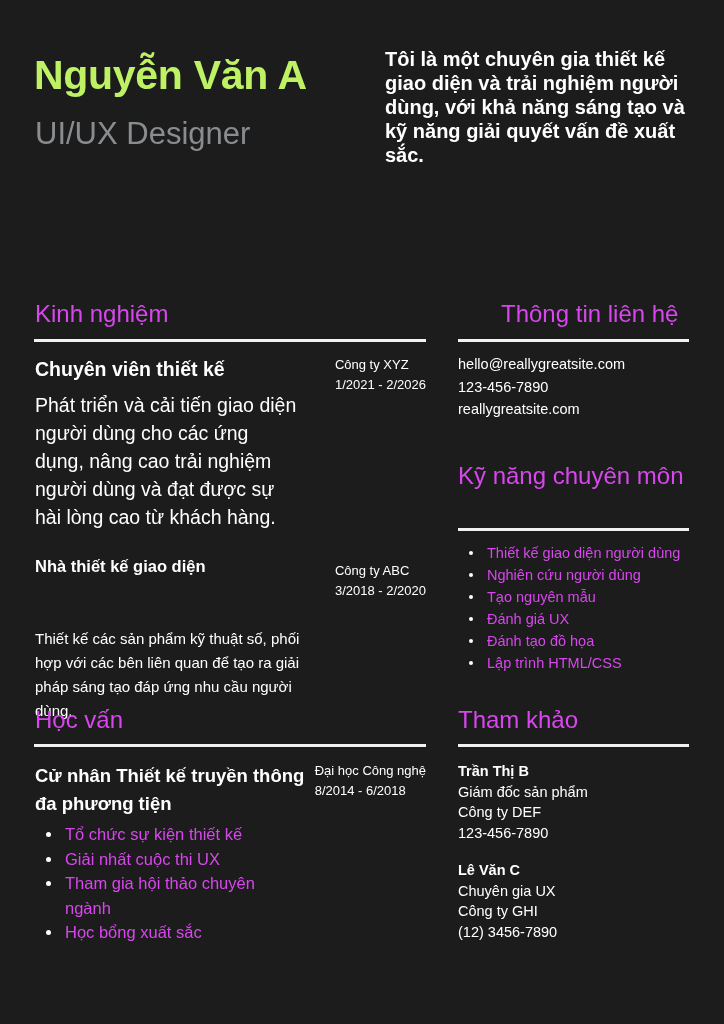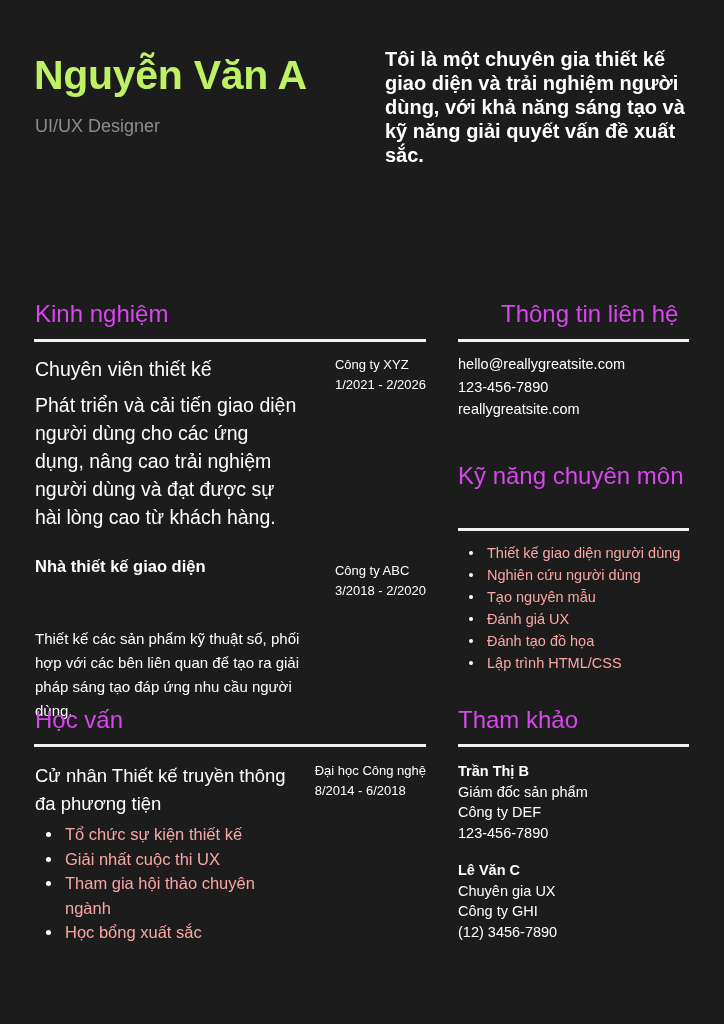--- a/index.html
+++ b/index.html
@@ -14,55 +14,55 @@
   .abs { position: absolute; }
   .name {
     left: 34px; top: 52px;
     font-size: 41px; font-weight: bold;
     color: #bef264;
     letter-spacing: -0.3px;
     white-space: nowrap;
   }
   .role {
     left: 35px; top: 116px;
-    font-size: 18px; color: #8a8d8f;
+    font-size: 31px; color: #8a8d8f;
     white-space: nowrap;
   }
   .summary {
     left: 385px; top: 47px; width: 320px;
     font-size: 20px; font-weight: bold; line-height: 24px;
     color: #ffffff;
   }
   .sec-title {
     font-size: 24px; font-weight: normal; color: #d946ef;
     white-space: nowrap;
   }
   .rule {
     height: 3px; background: #f2f2f2;
   }
   .job-title {
-    font-size: 19.5px; font-weight: normal; color: #ffffff; white-space: nowrap;
+    font-size: 19.5px; font-weight: bold; color: #ffffff; white-space: nowrap;
   }
   .job-title-sm {
     font-size: 16.5px; font-weight: bold; color: #ffffff; white-space: nowrap;
   }
   .meta {
     text-align: left; font-size: 13px; line-height: 20px; color: #ffffff;
     white-space: nowrap;
   }
   .desc-lg {
     font-size: 19.5px; line-height: 28px; color: #ffffff;
   }
   .desc-sm {
     font-size: 15px; line-height: 24px; color: #ffffff; margin-top: 36px;
   }
   .contact div { font-size: 14.5px; line-height: 22.5px; color: #ffffff; white-space: nowrap; }
   ul { margin: 0; padding: 0; list-style: none; }
   .bullets li {
-    position: relative; padding-left: 27px; color: #fca5a5;
+    position: relative; padding-left: 27px; color: #d946ef;
   }
   .bullets li::before {
     content: ""; position: absolute; left: 8px;
     width: 5px; height: 5px; border-radius: 50%; background: #ffffff;
   }
   .edu-bullets li { font-size: 16.5px; line-height: 24.5px; }
   .edu-bullets li::before { top: 10px; }
   .skill-bullets li { font-size: 14.5px; line-height: 22px; }
   .skill-bullets li::before { top: 9px; left: 9px; width: 4px; height: 4px; }
   .ref-name { font-size: 14.5px; font-weight: bold; line-height: 20.5px; white-space: nowrap; }

